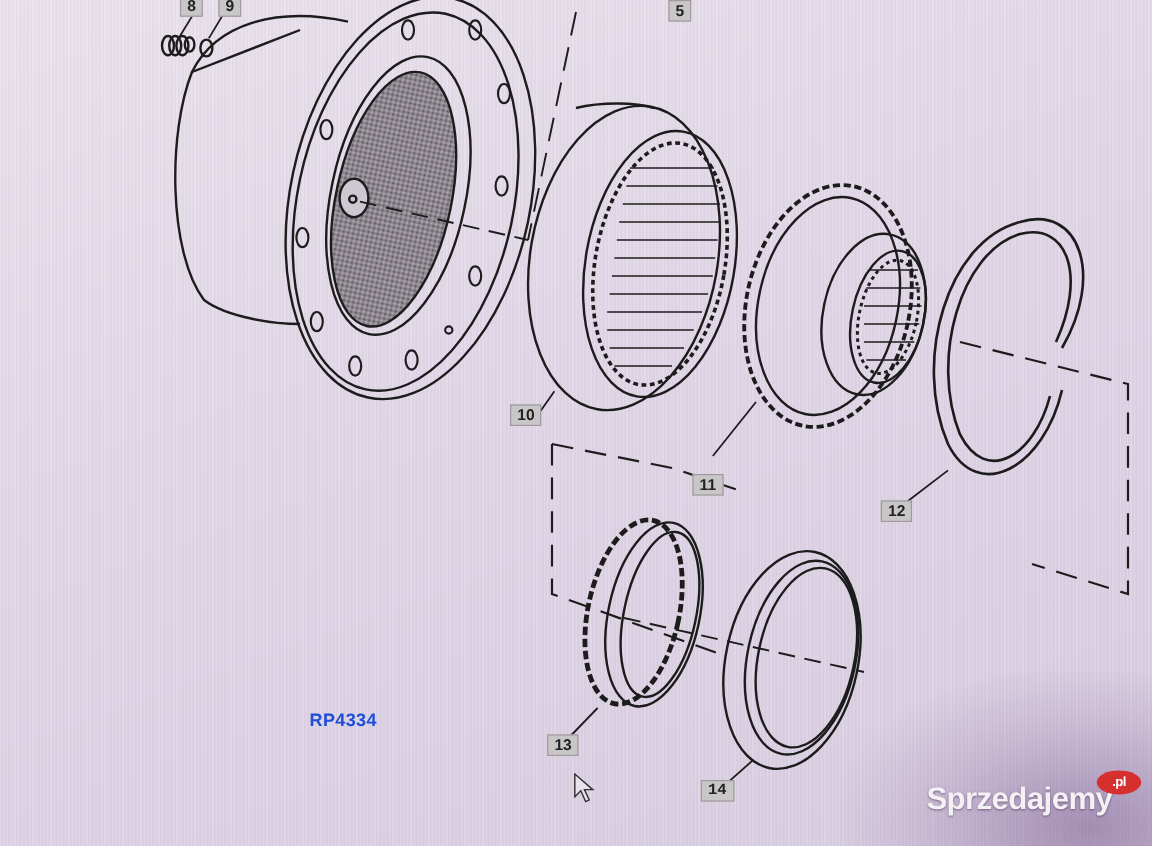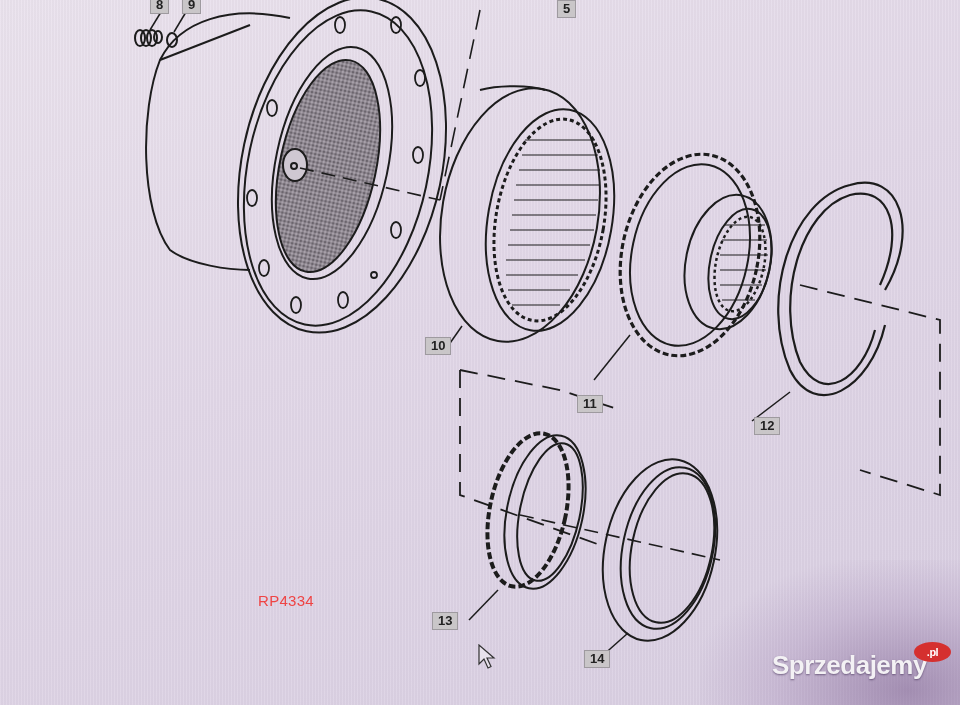--- a/index.html
+++ b/index.html
@@ -12,21 +12,21 @@
     position:absolute; inset:0;
     background-image: repeating-linear-gradient(90deg, rgba(255,255,255,0.06) 0 1px, rgba(0,0,0,0.025) 1px 3px);
   }
   svg.drawing { position:absolute; left:0; top:0; }
   .callout {
     position:absolute; background:#c9c6c8; border:1px solid #9e9a9f;
     font-weight:bold; font-size:13px; color:#222; line-height:16px;
     padding:0 5px; text-align:center;
   }
   .ref-code {
-    position:absolute; left:258px; top:592px; font-weight:normal; font-size:15px; color:#ef4444; letter-spacing:0.3px;
+    position:absolute; left:258px; top:592px; font-weight:bold; font-size:15px; color:#1d4ed8; letter-spacing:0.3px;
   }
   .watermark {
     position:absolute; left:772px; top:650px; font-weight:bold; font-size:26px; color:#f3f1f4;
     text-shadow: 0 1px 2px rgba(60,40,80,0.6); letter-spacing:-0.5px;
   }
   .watermark .pl {
     position:absolute; left:142px; top:-8px; background:#d5302f; color:#fff; font-size:11px;
     border-radius:50%; width:37px; height:20px; line-height:20px; text-align:center; text-shadow:none;
   }
   .cursor { position:absolute; left:477px; top:644px; }
@@ -143,23 +143,23 @@
       <path d="M601 657 L628 633"></path>
     </g>
   </g>
 </svg>
 
 <div class="callout" style="left:150px;top:-4px;">8</div>
 <div class="callout" style="left:182px;top:-4px;">9</div>
 <div class="callout" style="left:557px;top:0px;">5</div>
 <div class="callout" style="left:425px;top:337px;text-align:right;">10</div>
 <div class="callout" style="left:577px;top:375px;margin-top:20px;">11</div>
-<div class="callout" style="left:734px;top:417px;margin-left:20px;">12</div>
-<div class="callout" style="left:432px;top:612px;">13</div>
-<div class="callout" style="left:584px;top:650px;">14</div>
+<div class="callout" style="left:734px;top:417px;">12</div>
+<div class="callout" style="left:456px;top:612px;">13</div>
+<div class="callout" style="left:584px;top:650px;font-family:Liberation Mono, monospace;">14</div>
 
 <div class="ref-code">RP4334</div>
 
 <svg class="cursor" width="20" height="26" viewBox="0 0 20 26">
   <path d="M2 1 L2 20 L7 15 L11 24 L14 22.5 L10 14 L17 14 Z" fill="#e8e2ec" stroke="#333" stroke-width="1.2"></path>
 </svg>
 
 <div class="vignette"></div>
 <div class="watermark">
   <span>Sprzedajemy</span>

